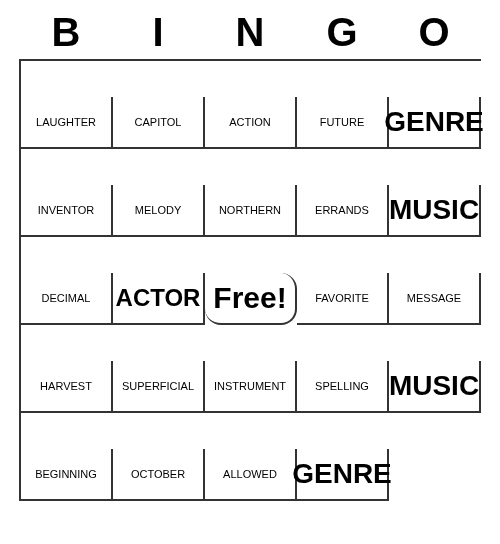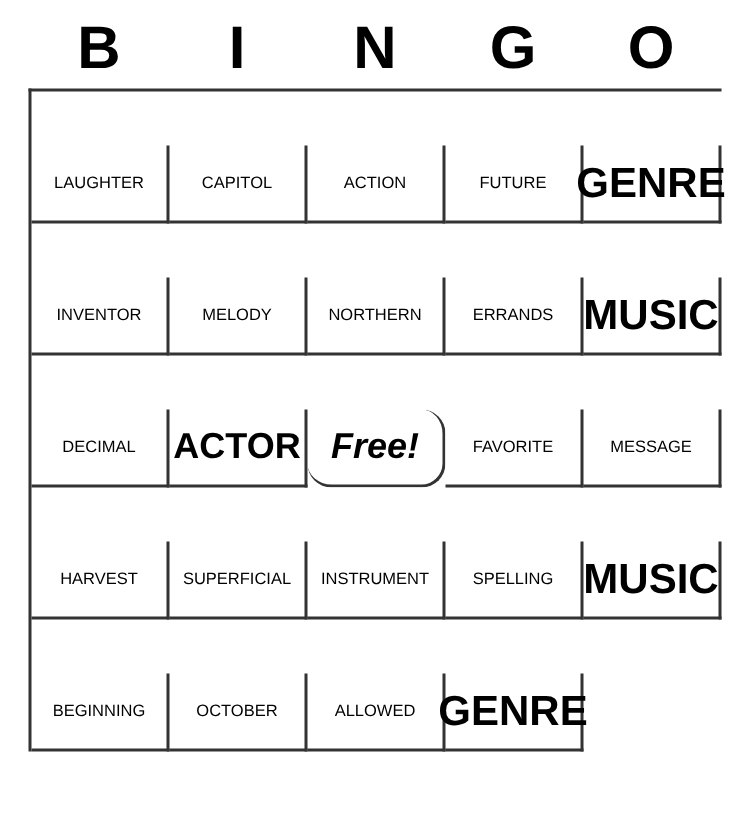--- a/index.html
+++ b/index.html
@@ -65,22 +65,21 @@
       font-size: 24px;
       font-weight: bold;
     }
 
     .bingo-cell.large-text {
       font-size: 28px;
       font-weight: bold;
     }
 
     .bingo-cell.free {
-      font-size: 24px;
-      font-style: italic;
+      font-size: 30px;
       font-weight: bold;
       border-radius: 16px;
     }
   </style>
 </head>
 <body>
 
 <div class="bingo-header">
 <div class="bingo-header-cell">B</div>
     <div class="bingo-header-cell">I</div>

